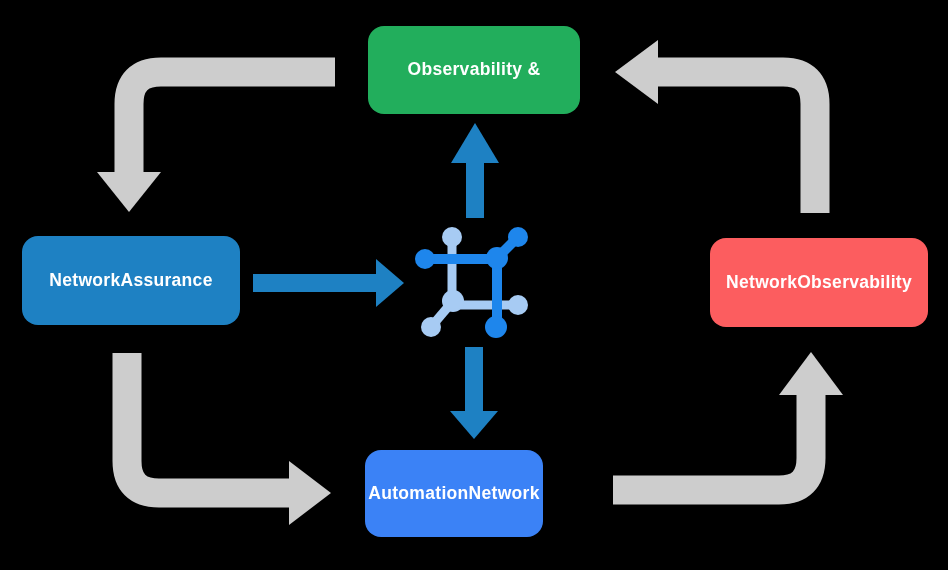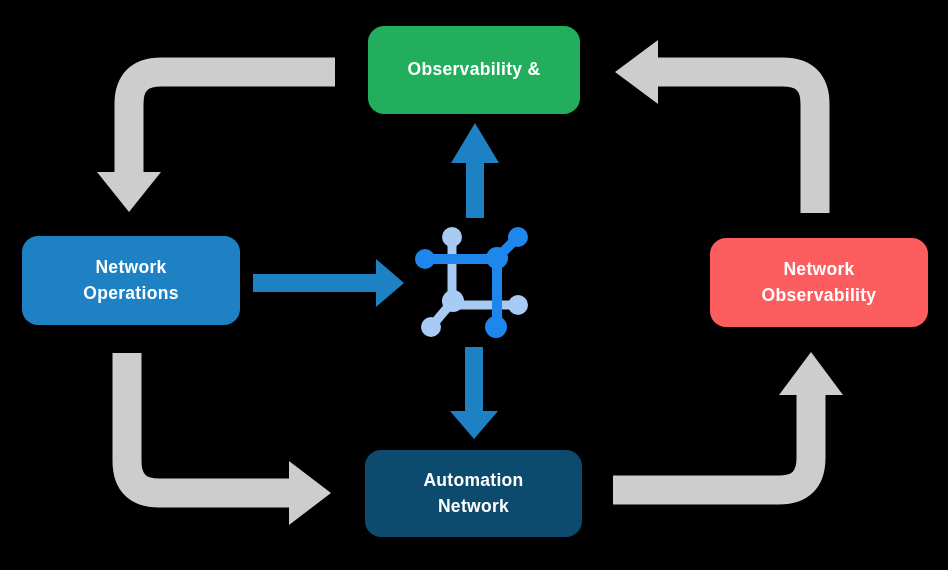--- a/index.html
+++ b/index.html
@@ -16,35 +16,35 @@
     font-family: "Liberation Sans", sans-serif;
   }
   .layer {
     position: absolute;
     left: 0;
     top: 0;
   }
   .node {
     position: absolute;
     display: flex;
-    flex-direction: column;
+    flex-direction: row;
     align-items: center;
     justify-content: center;
     border-radius: 16px;
     color: #ffffff;
     font-size: 17.5px;
     font-weight: bold;
     letter-spacing: 0.3px;
     line-height: 1.45;
     text-align: center;
   }
   .node-observability { left: 368px; top: 26px;  width: 212px; height: 88px; background: #22AE5C; }
   .node-operations    { left: 22px;  top: 236px; width: 218px; height: 89px; background: #1E81C3; }
   .node-infrastructure{ left: 710px; top: 238px; width: 218px; height: 89px; background: #FC5D5F; }
-  .node-tooling       { left: 365px; top: 450px; width: 217px; height: 87px; background: #0c4a6e; }
+  .node-tooling       { left: 365px; top: 450px; width: 178px; height: 87px; background: #3b82f6; }
 </style>
 </head>
 <body>
 
 <div class="stage">
 
   <svg class="layer" width="948" height="570" viewBox="0 0 948 570">
 
     <g fill="none" stroke="#CDCDCD" stroke-width="29">
       <path d="M 335,72 L 161,72 Q 129,72 129,104 L 129,174"></path>
@@ -93,21 +93,21 @@
       </g>
     </g>
   </svg>
 
   <div class="node node-observability">
     <span>Observability &amp;</span>
   </div>
 
   <div class="node node-operations">
     <span>Network</span>
-    <span>Operations</span>
+    <span>Assurance</span>
   </div>
 
   <div class="node node-infrastructure">
     <span>Network</span>
     <span>Observability</span>
   </div>
 
   <div class="node node-tooling">
     <span>Automation</span>
     <span>Network</span>

